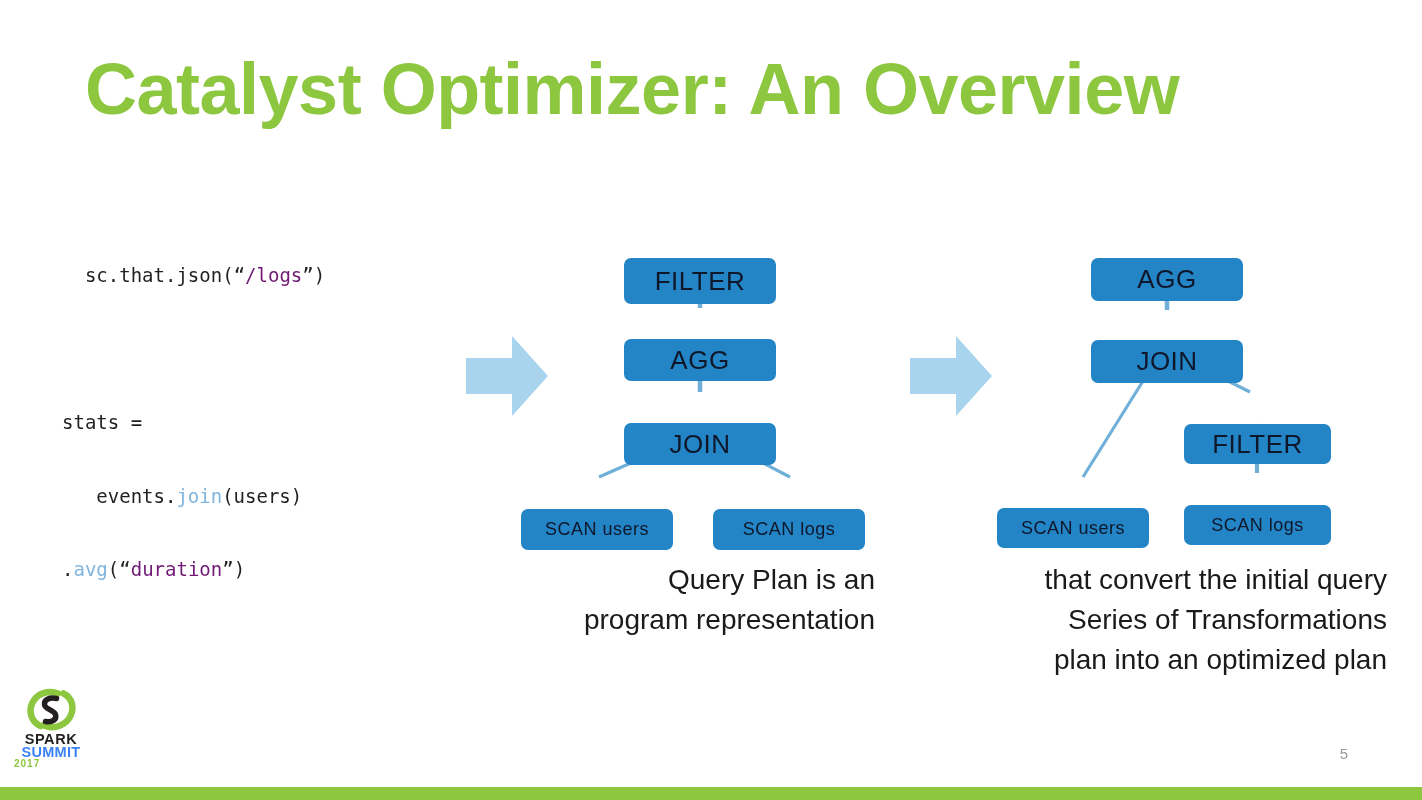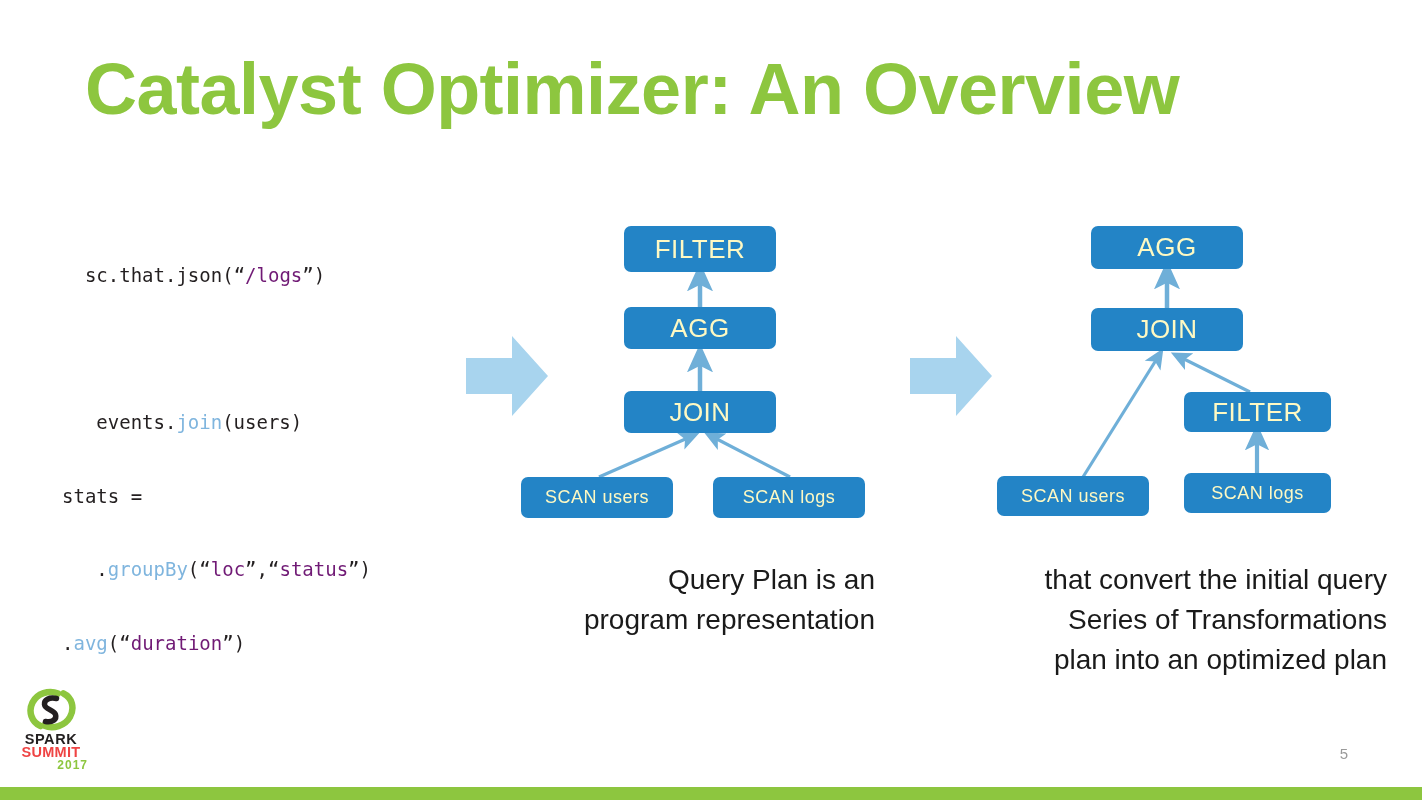--- a/index.html
+++ b/index.html
@@ -40,26 +40,27 @@
   #code .blank{ display:block; height:24.5px; }
   .m{ color:#7FB5DE; }      
   .s{ color:#701a75; }      
   .q{ color:#231f20; }      
 
   
   .node{
     position:absolute;
     background:#2384C6;
     border-radius:7px;
-    color:#fef9c3;
+    color:#0f172a;
     font-family:"Liberation Sans", sans-serif;
     font-weight:300;
     display:flex; align-items:center; justify-content:center;
     letter-spacing:0.5px;
     box-sizing:border-box;
+    margin-top:32px;
   }
   .node.lbl-lg{ font-size:26px; }
   .node.lbl-sm{ font-size:18px; }
 
   .bigarrow{ position:absolute; }
 
   svg.edges{ position:absolute; left:0; top:0; width:1422px; height:800px;
              pointer-events:none; overflow:visible; }
 
   
@@ -87,42 +88,41 @@
     width:74px; height:76px;
   }
   #logo .mark{ position:absolute; left:11px; top:0px; width:52px; height:44px; }
   #logo .t1{
     position:absolute; left:0; top:43px; width:74px; text-align:center;
     font-size:14.5px; font-weight:bold; letter-spacing:0.6px; color:#231f20;
     font-family:"Liberation Sans", sans-serif;
   }
   #logo .t2{
     position:absolute; left:0; top:56px; width:74px; text-align:center;
-    font-size:14.5px; font-weight:bold; letter-spacing:0.3px; color:#ef4444;
+    font-size:14.5px; font-weight:bold; letter-spacing:0.3px; color:#3b82f6;
     font-family:"Liberation Sans", sans-serif;
   }
   #logo .t3{
-    position:absolute; left:0; top:70px; width:74px; text-align:right;
-    font-size:12px; font-weight:bold; letter-spacing:1px; color:#8DC63F;
+    position:absolute; left:0; top:70px; width:74px; text-align:left;
+    font-size:10px; font-weight:bold; letter-spacing:1px; color:#8DC63F;
     font-family:"Liberation Sans", sans-serif;
   }
 </style>
 </head>
 <body>
 
 <div id="slide">
 
   <div id="title">Catalyst Optimizer: An Overview</div>
 
   <div id="code">
     <span class="ln">  <span>sc.that.json</span>(<span class="q">“</span><span class="s">/logs</span><span class="q">”</span>)</span>
     <span class="blank"></span>
+    <span class="ln"><span>stats</span> <span>=</span></span>
     <span class="ln">   <span>events.</span><span class="m">join</span><span>(users)</span></span>
-    <span class="ln"><span>stats</span> <span>=</span></span>
-    <span class="ln">   .<span class="m">groupBy</span>(<span class="q">“</span><span class="s">loc</span><span class="q">”</span>,<span class="q">“</span><span class="s">status</span><span class="q">”</span>)</span>
     <span class="ln">.<span class="m">avg</span>(<span class="q">“</span><span class="s">duration</span><span class="q">”</span>)</span>
     <span class="blank"></span>
     
     
     
   </div>
 
   <svg class="edges" viewBox="0 0 1422 800">
     <defs>
       <marker id="ah" markerWidth="7" markerHeight="7" refX="3.2" refY="3.3" orient="auto" markerUnits="strokeWidth">

